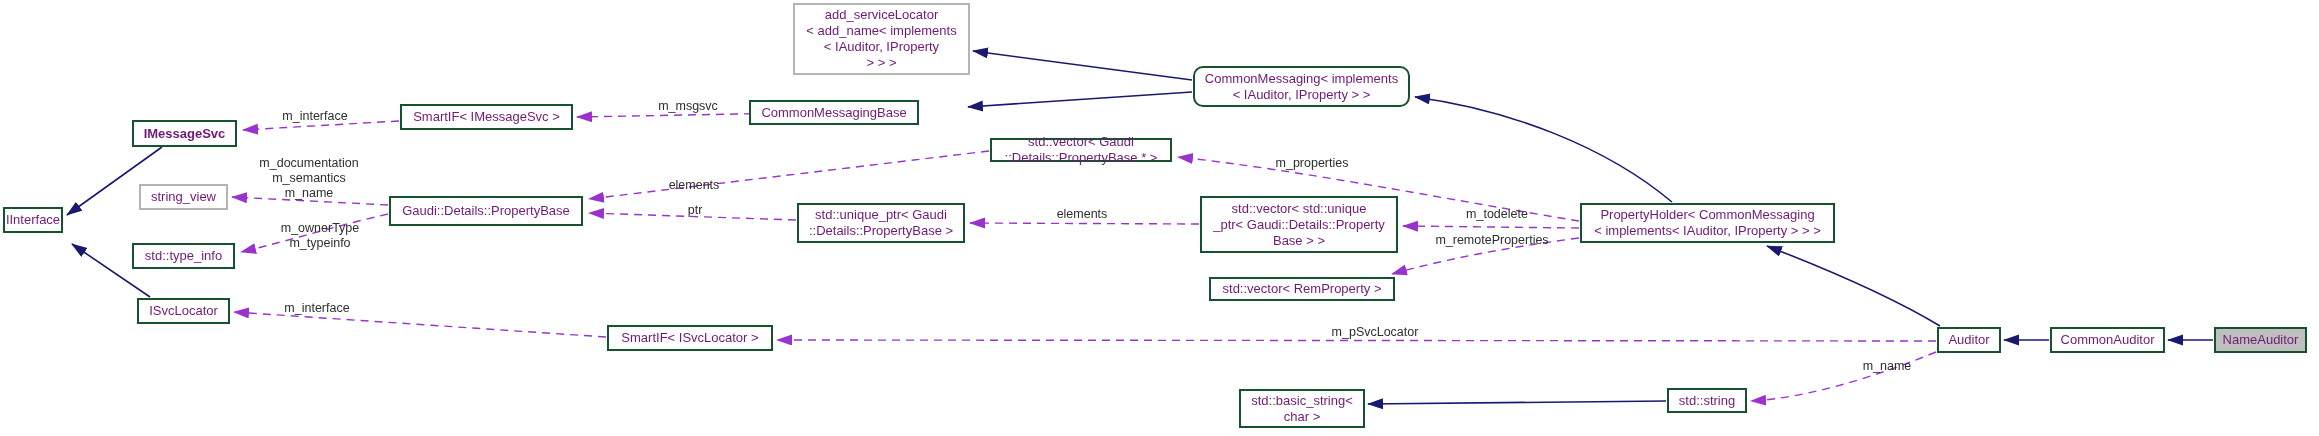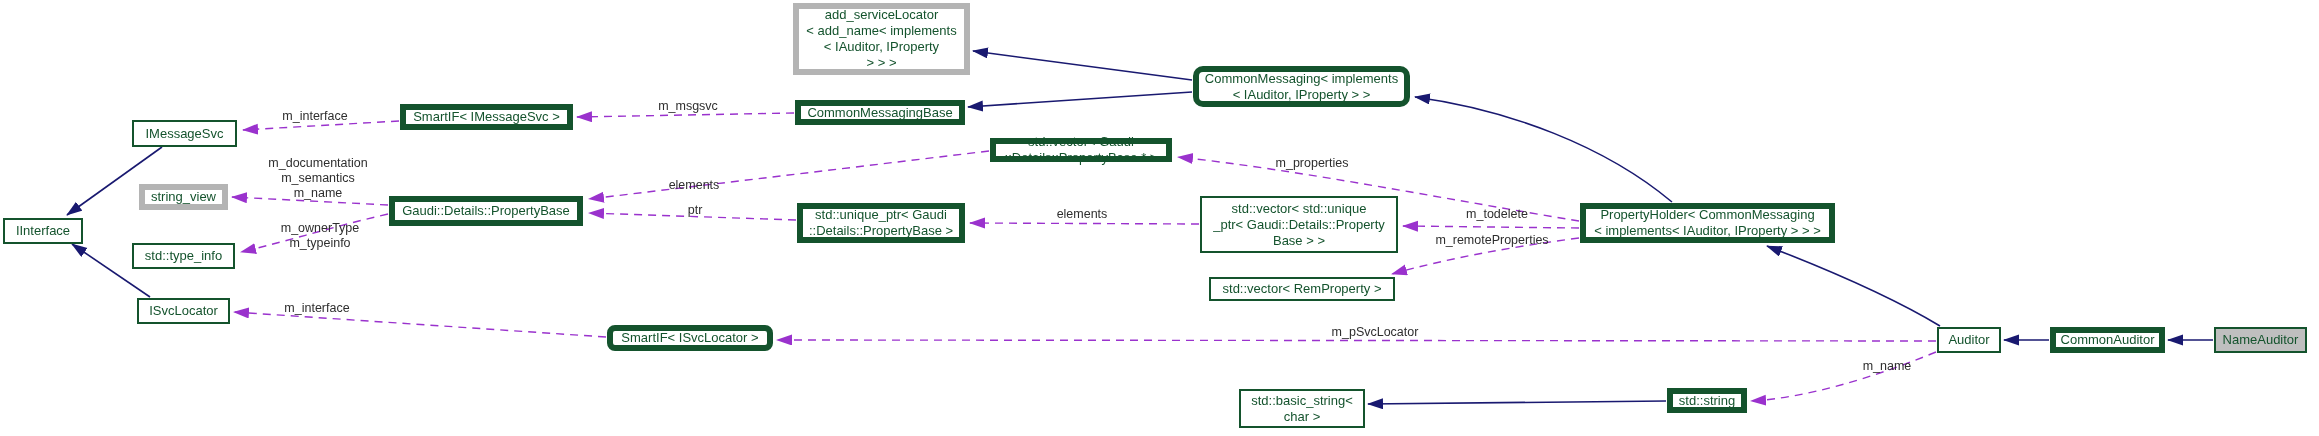--- a/index.html
+++ b/index.html
@@ -8,22 +8,22 @@
     width:2319px;height:436px;
     background:#ffffff;
     font-family:"Liberation Sans", sans-serif;
     overflow:hidden;
   }
   #edges{position:absolute;left:0;top:0;width:2319px;height:436px;}
   .node{
     position:absolute;
     box-sizing:border-box;
     background:#ffffff;
-    border:6px solid #14532d;
-    color:#14532d;
+    border:2px solid #14532d;
+    color:#701a75;
     font-size:13px;
     line-height:16px;
     display:flex;align-items:center;justify-content:center;
     text-align:center;
     white-space:pre-line;
     z-index:2;
   }
   .node.thick{border-width:2px;}
   .node.ext{border-color:#b4b4b4;}
   .node.current{background:#bfbfbf;border-width:2px;text-align:right;}
@@ -75,33 +75,33 @@
       <path d="M 1192,80 L 973,51" marker-end="url(#ab)"></path>
       <path d="M 1192,92 L 968,107" marker-end="url(#ab)"></path>
       <path d="M 1672,202 C 1605,146 1510,110 1415,97" marker-end="url(#ab)"></path>
       <path d="M 1940,326 C 1892,297 1824,268 1767,246" marker-end="url(#ab)"></path>
       <path d="M 2049,340 L 2004,340" marker-end="url(#ab)"></path>
       <path d="M 2213,340 L 2168,340" marker-end="url(#ab)"></path>
       <path d="M 1666,401 L 1368,404" marker-end="url(#ab)"></path>
     </g>
   </svg>
 
-  <div class="node thick" style="left:3px;top:218px;width:80px;height:26px;">IInterface</div>
-  <div class="node thick" style="left:132px;top:120px;width:105px;height:27px;">IMessageSvc</div>
+  <div class="node thick" style="left:3px;top:207px;width:60px;height:26px;">IInterface</div>
+  <div class="node thick" style="left:132px;top:120px;width:105px;height:27px;font-weight:bold;">IMessageSvc</div>
   <div class="node ext" style="left:139px;top:184px;width:89px;height:26px;">string_view</div>
   <div class="node thick" style="left:132px;top:243px;width:103px;height:26px;">std::type_info</div>
   <div class="node thick" style="left:137px;top:298px;width:93px;height:26px;">ISvcLocator</div>
   <div class="node" style="left:400px;top:104px;width:173px;height:26px;">SmartIF&lt; IMessageSvc &gt;</div>
   <div class="node" style="left:389px;top:196px;width:194px;height:30px;">Gaudi::Details::PropertyBase</div>
-  <div class="node" style="left:607px;top:325px;width:166px;height:26px;border-radius:8px;">SmartIF&lt; ISvcLocator &gt;</div>
+  <div class="node" style="left:607px;top:325px;width:166px;height:26px;">SmartIF&lt; ISvcLocator &gt;</div>
   <div class="node ext" style="left:793px;top:3px;width:177px;height:72px;">add_serviceLocator
 &lt; add_name&lt; implements
 &lt; IAuditor, IProperty
 &gt; &gt; &gt;</div>
-  <div class="node" style="left:795px;top:100px;width:170px;height:25px;">CommonMessagingBase</div>
+  <div class="node" style="left:749px;top:100px;width:170px;height:25px;">CommonMessagingBase</div>
   <div class="node" style="left:797px;top:203px;width:168px;height:40px;">std::unique_ptr&lt; Gaudi
 ::Details::PropertyBase &gt;</div>
   <div class="node" style="left:990px;top:138px;width:182px;height:24px;">std::vector&lt; Gaudi
 ::Details::PropertyBase * &gt;</div>
   <div class="node" style="left:1193px;top:66px;width:217px;height:41px;border-radius:10px;">CommonMessaging&lt; implements
 &lt; IAuditor, IProperty &gt; &gt;</div>
   <div class="node thick" style="left:1200px;top:196px;width:198px;height:57px;">std::vector&lt; std::unique
 _ptr&lt; Gaudi::Details::Property
 Base &gt; &gt;</div>
   <div class="node thick" style="left:1209px;top:277px;width:186px;height:24px;">std::vector&lt; RemProperty &gt;</div>
@@ -109,21 +109,21 @@
 &lt; implements&lt; IAuditor, IProperty &gt; &gt; &gt;</div>
   <div class="node thick" style="left:1937px;top:327px;width:64px;height:26px;">Auditor</div>
   <div class="node" style="left:2050px;top:327px;width:115px;height:26px;">CommonAuditor</div>
   <div class="node current" style="left:2214px;top:327px;width:93px;height:26px;">NameAuditor</div>
   <div class="node thick" style="left:1239px;top:389px;width:126px;height:39px;">std::basic_string&lt;
 char &gt;</div>
   <div class="node" style="left:1667px;top:388px;width:80px;height:25px;">std::string</div>
 
   <div class="edge-label" style="left:280px;top:109px;width:70px;">m_interface</div>
   <div class="edge-label" style="left:653px;top:99px;width:70px;">m_msgsvc</div>
-  <div class="edge-label" style="left:264px;top:156px;width:108px;">m_documentation
+  <div class="edge-label" style="left:255px;top:156px;width:108px;">m_documentation
 m_semantics
 m_name</div>
   <div class="edge-label" style="left:270px;top:221px;width:100px;">m_ownerType
 m_typeinfo</div>
   <div class="edge-label" style="left:666px;top:178px;width:56px;">elements</div>
   <div class="edge-label" style="left:680px;top:203px;width:30px;">ptr</div>
   <div class="edge-label" style="left:1054px;top:207px;width:56px;">elements</div>
   <div class="edge-label" style="left:1270px;top:156px;width:84px;">m_properties</div>
   <div class="edge-label" style="left:1462px;top:207px;width:70px;">m_todelete</div>
   <div class="edge-label" style="left:1428px;top:233px;width:128px;">m_remoteProperties</div>

